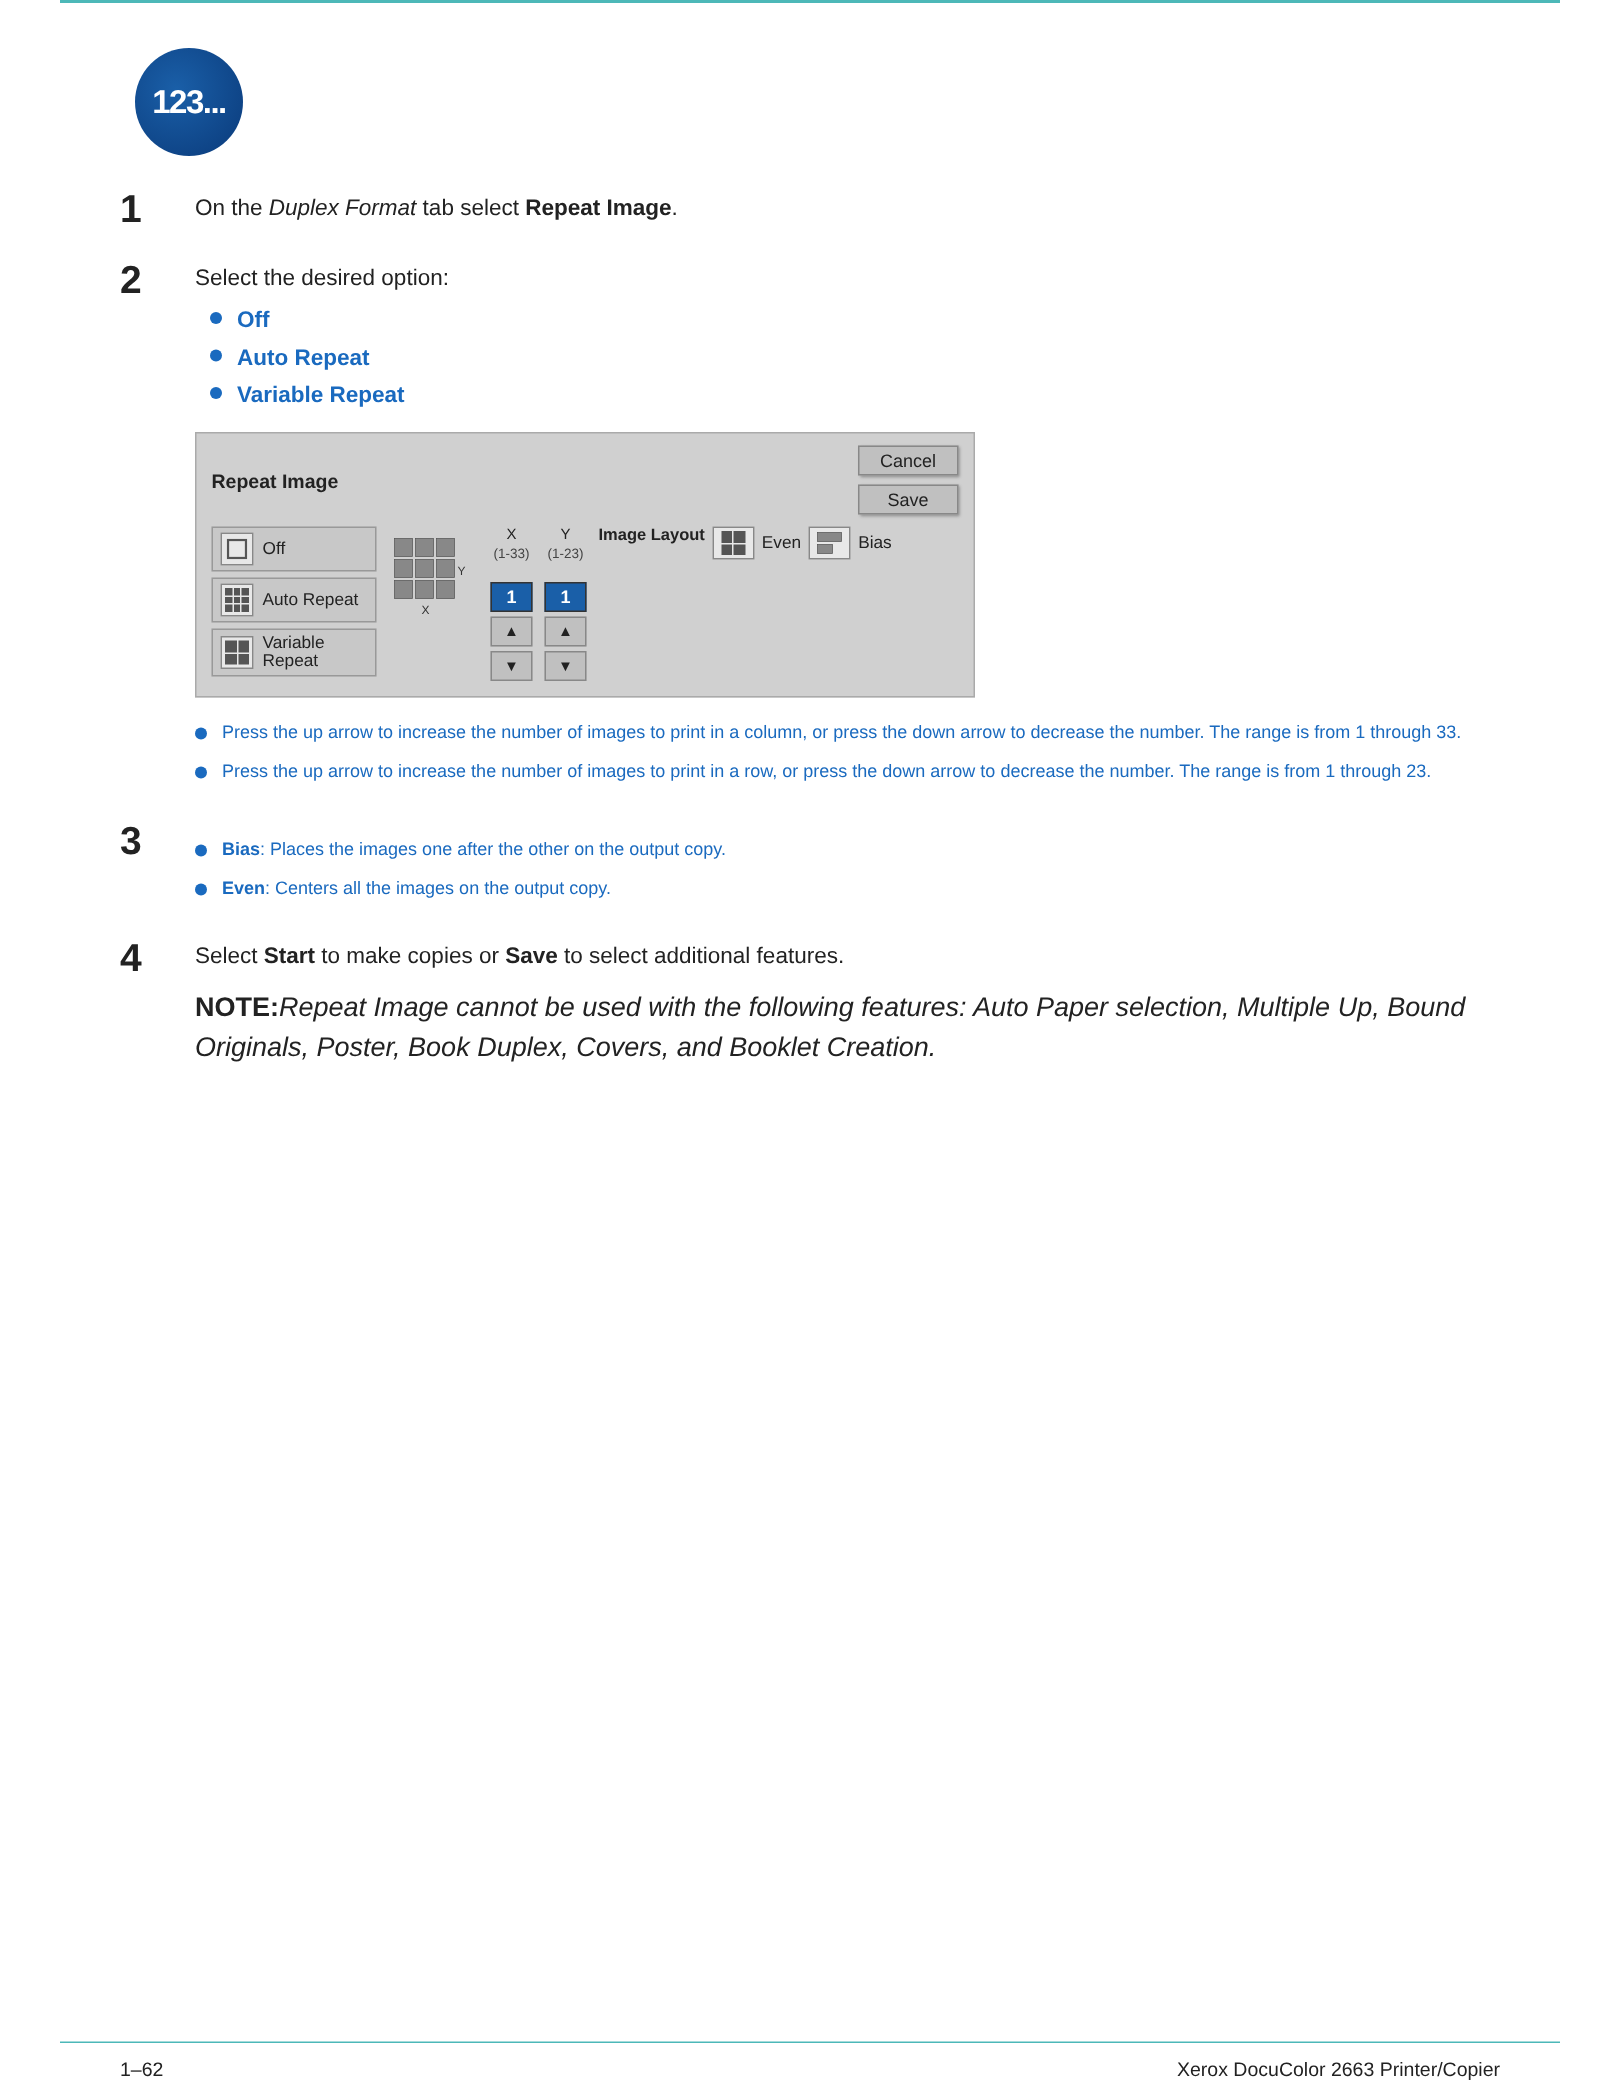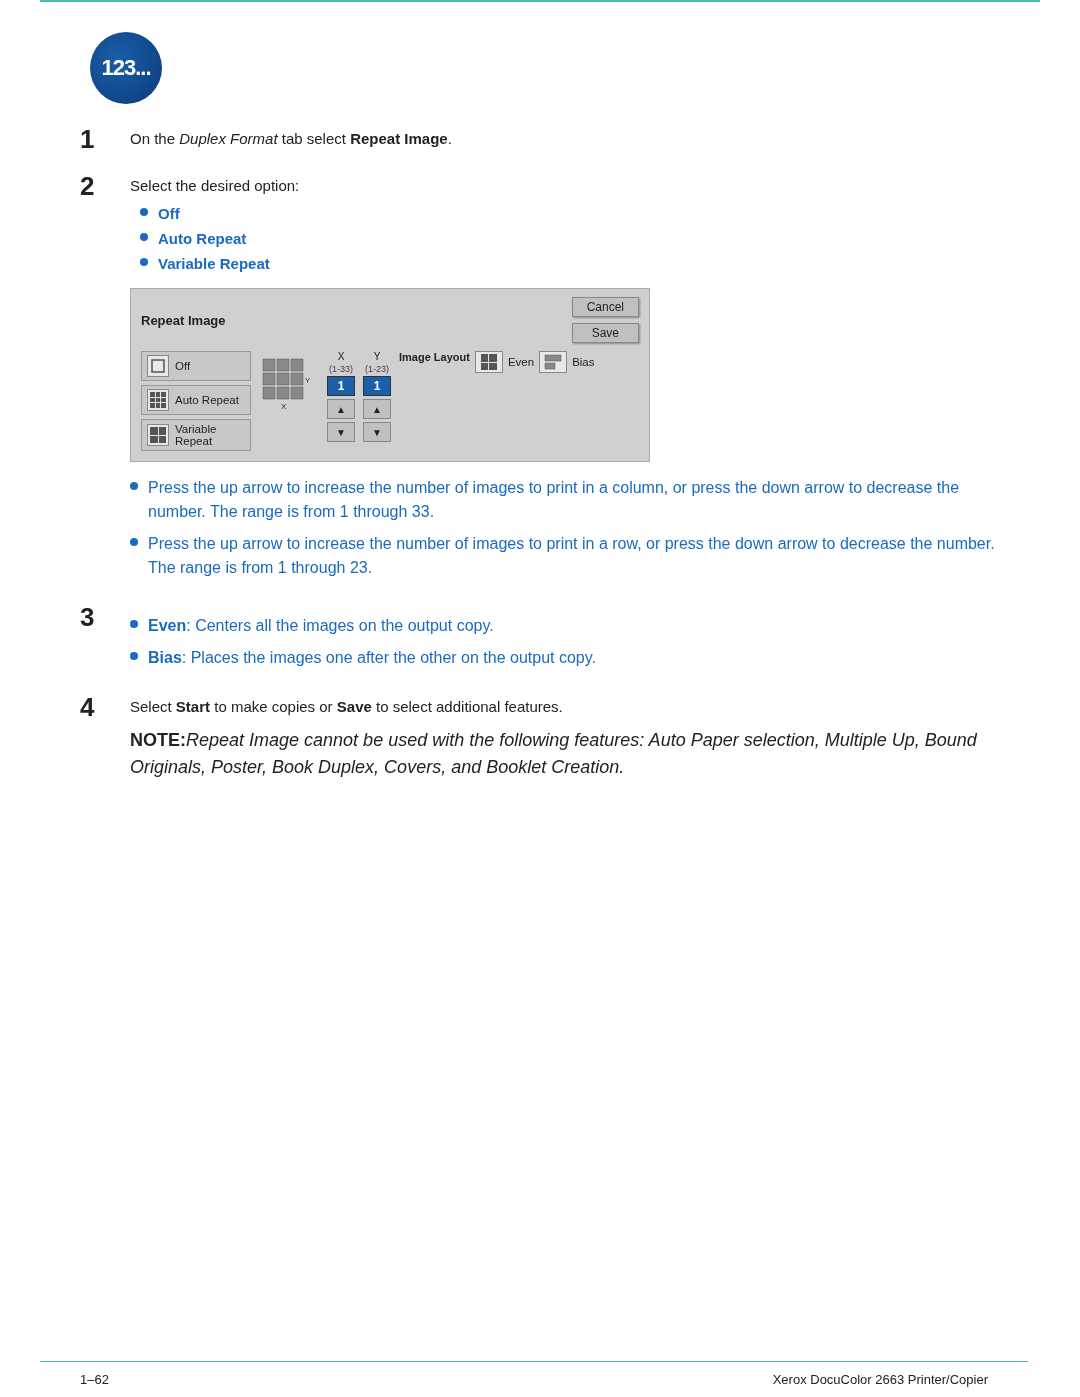--- a/index.html
+++ b/index.html
@@ -157,21 +157,21 @@
       align-items: center;
     }
     .spinner-label {
       font-size: 10px;
       color: #222;
       margin-bottom: 2px;
     }
     .spinner-range {
       font-size: 9px;
       color: #444;
-      margin-bottom: 2px;
+      margin-bottom: 14px;
     }
     .spinner-value {
       background: #1a5fa8;
       color: #fff;
       font-size: 12px;
       font-weight: bold;
       width: 28px;
       height: 20px;
       display: flex;
       align-items: center;
@@ -237,21 +237,21 @@
     }
     
     .blue-bullet-list {
       list-style: none;
       margin: 8px 0 8px 0;
     }
     .blue-bullet-list li {
       display: flex;
       align-items: flex-start;
       margin-bottom: 8px;
-      font-size: 16px;
+      font-size: 12px;
       color: #1a6abf;
       line-height: 1.5;
     }
     .blue-dot {
       width: 8px;
       height: 8px;
       background: #1a6abf;
       border-radius: 50%;
       margin-top: 6px;
       margin-right: 10px;
@@ -260,21 +260,21 @@
     .note-block {
       font-size: 18px;
       color: #222;
       margin-top: 8px;
       line-height: 1.5;
     }
     .footer {
       position: absolute;
       bottom: 0;
       left: 0;
-      right: 12px;
+      right: 0;
     }
     .footer-content {
       display: flex;
       justify-content: space-between;
       padding: 10px 80px;
       font-size: 13px;
       color: #222;
     }
     .grid-icon {
       display: grid;
@@ -462,25 +462,25 @@
       </ul>
     </div>
   </div>
 
   <div class="step-block">
     <div class="step-number">3</div>
     <div class="step-content">
       <ul class="blue-bullet-list">
         <li>
           <span class="blue-dot"></span>
+          <span><strong>Bias</strong>: Places the images one after the other on the output copy.</span>
+        </li>
+        <li>
+          <span class="blue-dot"></span>
           <span><strong>Even</strong>: Centers all the images on the output copy.</span>
-        </li>
-        <li>
-          <span class="blue-dot"></span>
-          <span><strong>Bias</strong>: Places the images one after the other on the output copy.</span>
         </li>
       </ul>
     </div>
   </div>
 
   <div class="step-block">
     <div class="step-number">4</div>
     <div class="step-content">
       <p class="step-text">
         Select <strong>Start</strong> to make copies or <strong>Save</strong> to select additional features.

